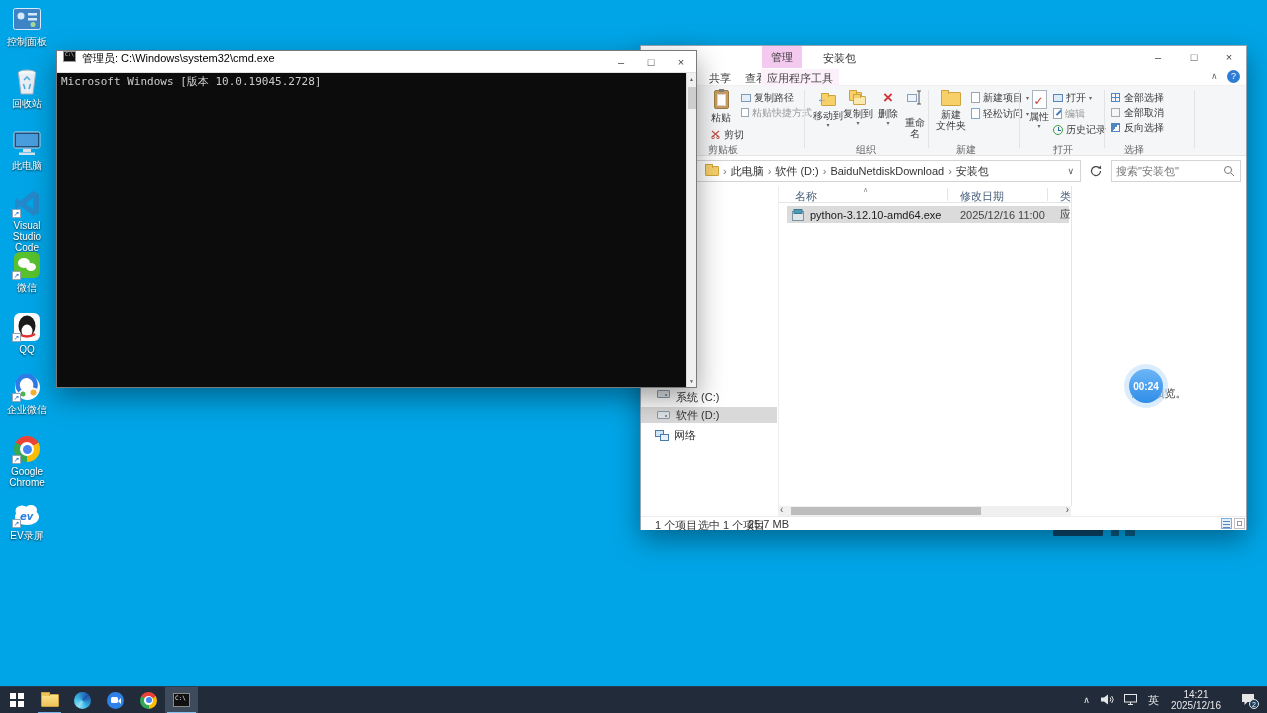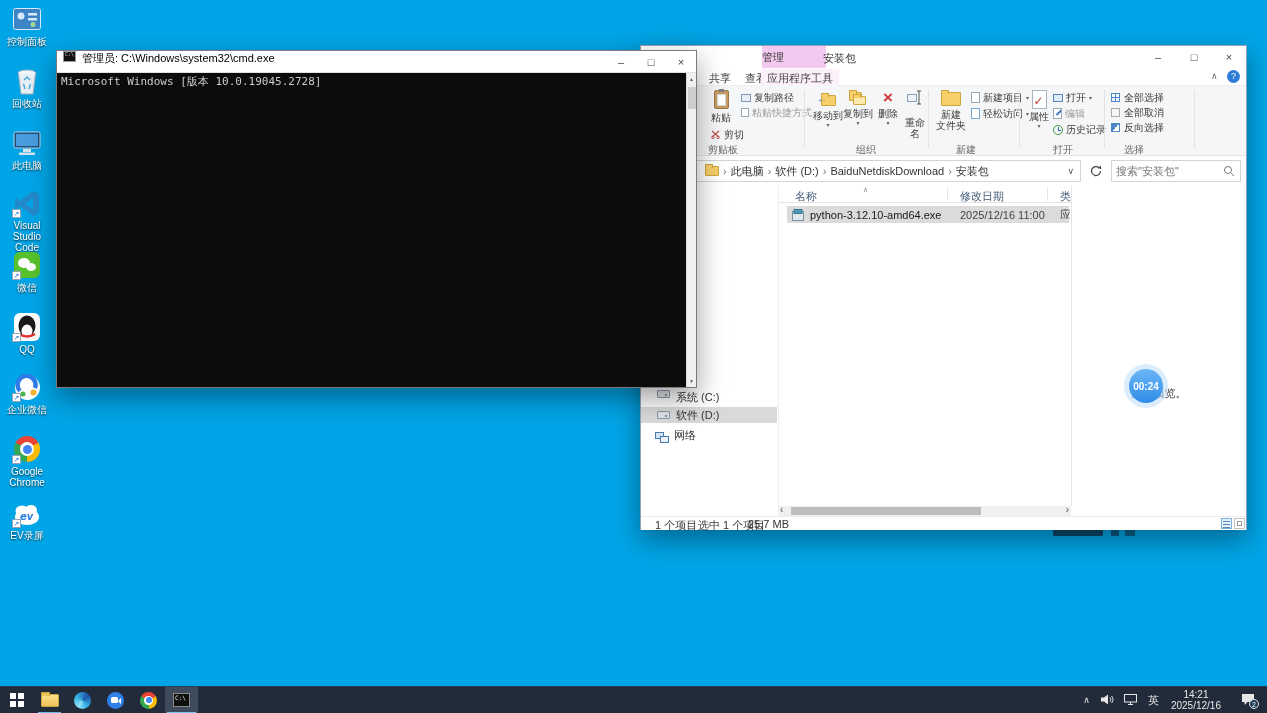--- a/index.html
+++ b/index.html
@@ -179,21 +179,21 @@
 
   <div class="abs" style="left:1053px;top:528px;width:84px;height:9px;z-index:1;filter:blur(0.7px)">
     <div class="abs" style="left:0;top:1px;width:50px;height:7px;background:rgba(16,42,68,.75);border-radius:1px"></div>
     <div class="abs" style="left:58px;top:2px;width:8px;height:6px;background:rgba(16,42,68,.6)"></div>
     <div class="abs" style="left:72px;top:2px;width:10px;height:6px;background:rgba(16,42,68,.55)"></div>
   </div>
 
   <div class="win abs" style="left:640px;top:45px;width:607px;height:485px;border:1px solid #93a5b5;z-index:2">
 
     <div class="abs" style="left:0;top:0;width:605px;height:22px;background:#fff">
-      <div class="abs" style="left:121px;top:0;width:64px;height:22px;background:#f4c9ef;display:flex;align-items:center;">
+      <div class="abs" style="left:121px;top:0;width:40px;height:22px;background:#f4c9ef;display:flex;align-items:center;justify-content:center">
         <span style="font-size:11px;color:#3a3a3a">管理</span>
       </div>
       <span class="abs" style="left:182px;top:5px;font-size:11px;color:#333">安装包</span>
       <div class="caption-btn abs" style="left:499px;top:0;width:36px;height:22px">–</div>
       <div class="caption-btn abs" style="left:535px;top:0;width:36px;height:22px">□</div>
       <div class="caption-btn abs" style="left:571px;top:0;width:34px;height:22px">×</div>
     </div>
 
     <div class="abs" style="left:0;top:22px;width:605px;height:18px;background:#fff;border-bottom:1px solid #f0f0f0">
       <span class="tab abs" style="left:62px;top:1px">共享</span>
@@ -356,21 +356,21 @@
 
       <div class="abs" style="left:0;top:0;width:137px;height:320px;background:#fff">
         <div class="abs" style="left:0;top:204px;width:136px;height:16px;display:flex;align-items:flex-start">
           <span class="drive-ic" style="margin-left:16px"></span>
           <span style="margin-left:6px;color:#333">系统 (C:)</span>
         </div>
         <div class="abs" style="left:0;top:221px;width:136px;height:16px;display:flex;align-items:center;background:#d9d9d9">
           <span class="drive-ic" style="margin-left:16px"></span>
           <span style="margin-left:6px;color:#333">软件 (D:)</span>
         </div>
-        <div class="abs" style="left:0;top:241px;width:136px;height:16px;display:flex;align-items:flex-end">
+        <div class="abs" style="left:0;top:241px;width:136px;height:16px;display:flex;align-items:center">
           <svg width="14" height="11" style="margin-left:14px">
               <rect x="0.5" y="0.5" width="8" height="6" fill="#cfe4f7" stroke="#4a7ba6"></rect>
               <rect x="5.5" y="4.5" width="8" height="6" fill="#e8f1fa" stroke="#4a7ba6"></rect>
             </svg>
           <span style="margin-left:5px;color:#333">网络</span>
         </div>
       </div>
 
       <div class="abs" style="left:137px;top:0;width:293px;height:320px;overflow:hidden;border-left:1px solid #eee">
         <div class="abs" style="left:0;top:0;width:293px;height:17px;border-bottom:1px solid #e5e5e5">

